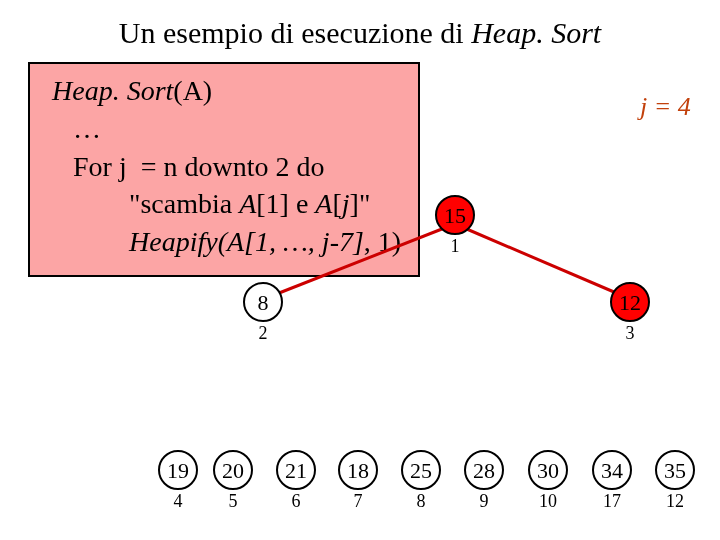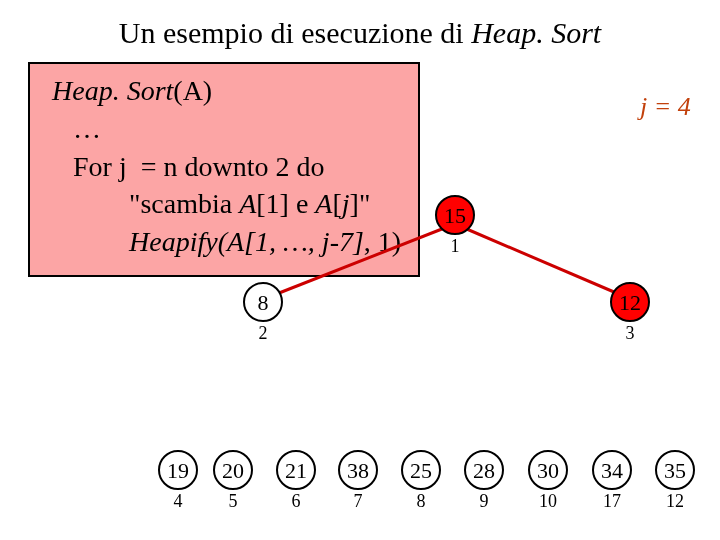--- a/index.html
+++ b/index.html
@@ -51,21 +51,21 @@
   <circle cx="612" cy="470" r="19" fill="#fff" stroke="#000" stroke-width="2"></circle>
   <circle cx="675" cy="470" r="19" fill="#fff" stroke="#000" stroke-width="2"></circle>
 </svg>
 
 <div class="nodelbl" style="left:438px;top:203px">15</div>
 <div class="nodelbl" style="left:246px;top:290px">8</div>
 <div class="nodelbl" style="left:613px;top:290px">12</div>
 <div class="nodelbl" style="left:161px;top:458px">19</div>
 <div class="nodelbl" style="left:216px;top:458px">20</div>
 <div class="nodelbl" style="left:279px;top:458px">21</div>
-<div class="nodelbl" style="left:341px;top:458px">38</div>
+<div class="nodelbl" style="left:341px;top:458px">18</div>
 <div class="nodelbl" style="left:404px;top:458px">25</div>
 <div class="nodelbl" style="left:467px;top:458px">28</div>
 <div class="nodelbl" style="left:531px;top:458px">30</div>
 <div class="nodelbl" style="left:595px;top:458px">34</div>
 <div class="nodelbl" style="left:658px;top:458px">35</div>
 
 <div class="idxlbl" style="left:440px;top:236px">1</div>
 <div class="idxlbl" style="left:248px;top:323px">2</div>
 <div class="idxlbl" style="left:615px;top:323px">3</div>
 <div class="idxlbl" style="left:163px;top:491px">4</div>

